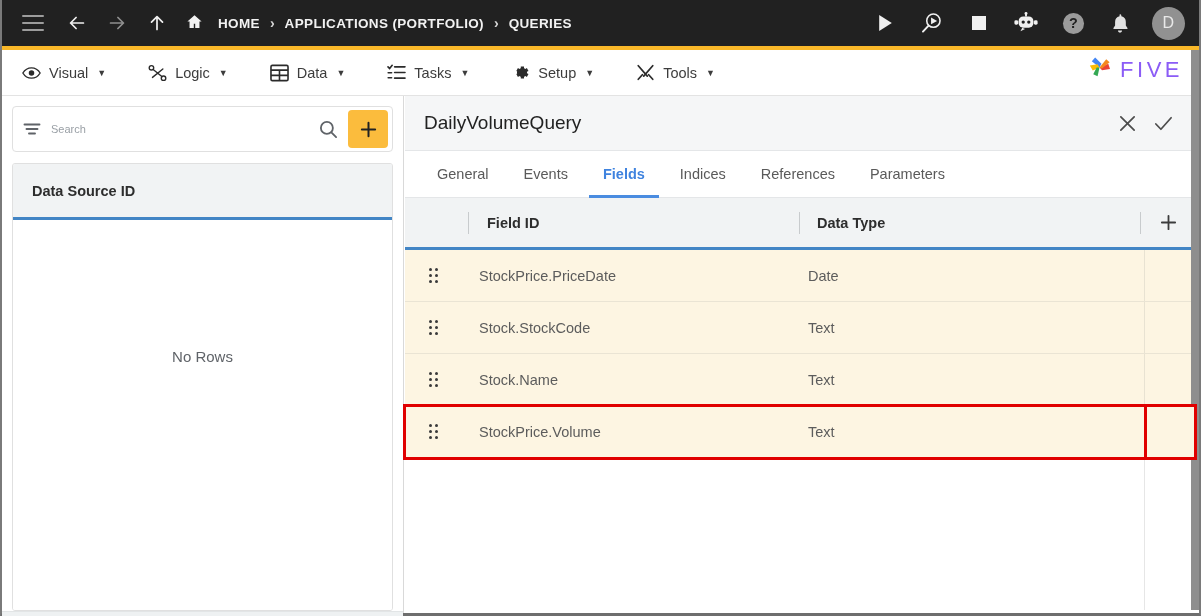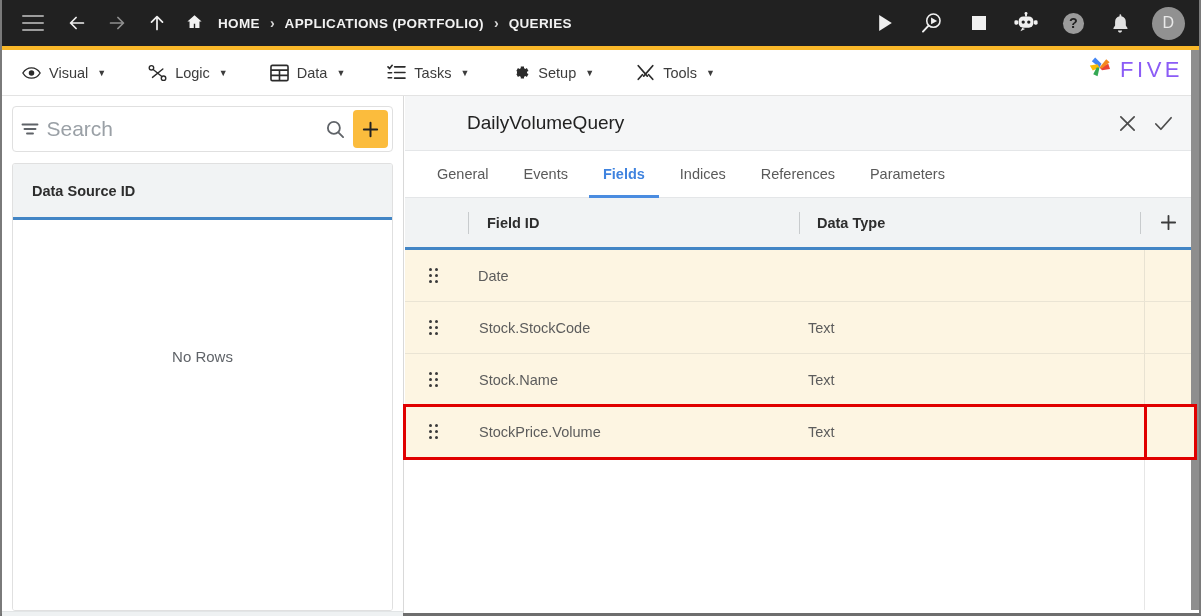--- a/index.html
+++ b/index.html
@@ -98,21 +98,21 @@
     margin: 10px 10px 0 10px;
     height: 46px;
     border: 1px solid #e0e0e0; border-radius: 4px;
     display: flex; align-items: center;
     background: #fff;
   }
   .filter-ico { width: 38px; display: flex; align-items: center; justify-content: center;
                 color: #5f6368; cursor: pointer; }
   .search-input {
     flex: 1; border: none; outline: none;
-    font-size: 21px; color: #3c4043;
+    font-size: 11px; color: #3c4043;
     font-family: "Liberation Sans", sans-serif;
     background: transparent;
   }
   .search-input::placeholder { color: #9aa0a6; }
   .search-mag { width: 40px; display: flex; align-items: center; justify-content: center;
                 color: #5f6368; cursor: pointer; }
   .add-btn {
     width: 40px; height: 38px; margin-right: 4px;
     background: #fbbc3d; border-radius: 4px;
     display: flex; align-items: center; justify-content: center;
@@ -151,21 +151,21 @@
     position: absolute; left: 403px; top: 96px;
     width: 790px; height: 517px;
     background: #fff;
   }
   .rp-title {
     height: 55px; background: #f5f6f7;
     display: flex; align-items: center;
     padding: 0 14px 0 19px;
     border-bottom: 1px solid #e4e6e8;
   }
-  .rp-title h1 { font-size: 19px; color: #222; font-weight: normal; flex: 1; margin-left: 43px; }
+  .rp-title h1 { font-size: 19px; color: #222; font-weight: normal; flex: 1; }
   .rp-act { width: 36px; height: 36px; display: flex; align-items: center;
             justify-content: center; color: #4c4c4c; cursor: pointer; }
 
   .tabs {
     height: 47px; display: flex; align-items: stretch;
     padding-left: 18px; border-bottom: 1px solid #e4e6e8;
     background: #fff;
   }
   .tab {
     display: flex; align-items: center;
@@ -492,20 +492,21 @@
         <div class="row-handle">
           <div class="dots">
               <i></i>
               <i></i>
               <i></i>
               <i></i>
               <i></i>
               <i></i>
             </div>
         </div>
+        <div class="cell-field">StockPrice.PriceDate</div>
         <div class="cell-type">Date</div>
         <div class="cell-tail"></div>
         <span class="vsep"></span>
       </div>
 
       <div class="row">
         <div class="row-handle">
           <div class="dots">
               <i></i>
               <i></i>

